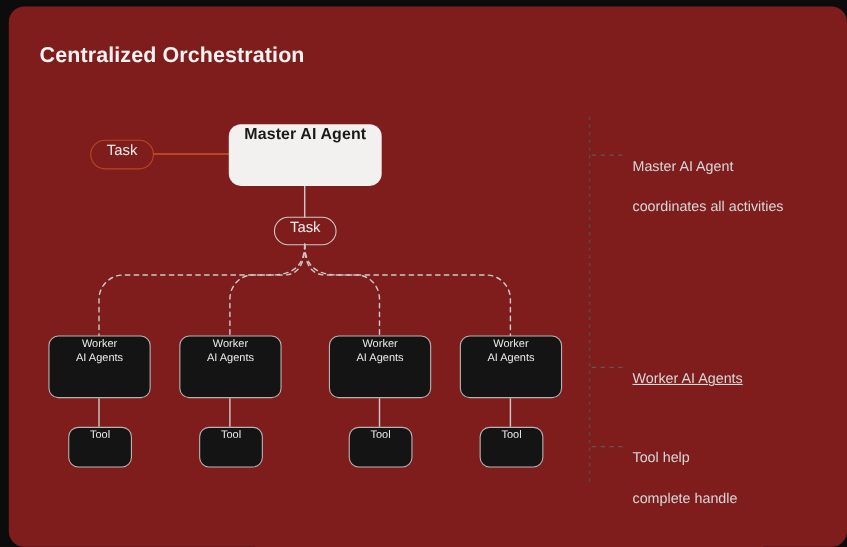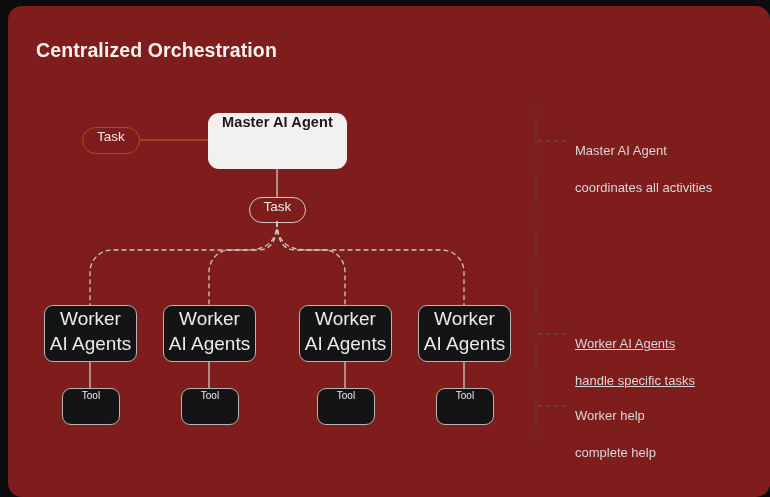--- a/index.html
+++ b/index.html
@@ -68,21 +68,21 @@
     border: 1.6px solid #b9481f;
   }
   .pill-plain {
     border: 1.3px solid #c9c9c9;
   }
   .node-worker {
     border: 1.3px solid #b5b5b5;
     border-radius: 9px;
     background: #141414;
     color: #ebebeb;
-    font-size: 19px;
+    font-size: 10px;
   }
   .node-tool {
     border: 1.3px solid #b5b5b5;
     border-radius: 9px;
     background: #141414;
     color: #ebebeb;
     font-size: 10px;
   }
   .annotation {
     position: absolute;
@@ -178,20 +178,19 @@
   <div class="node node-tool" style="left:428px; top:382px; width:58px; height:37px;">
     <span>Tool</span>
   </div>
 
   <div class="annotation" style="left:567px; top:118px;">
     <div>Master AI Agent</div>
     <div>coordinates all activities</div>
   </div>
   <div class="annotation" style="left:567px; top:311px;text-decoration:underline;">
     <div>Worker AI Agents</div>
-    <div>handle specific tasks</div>
   </div>
   <div class="annotation" style="left:567px; top:383px;">
-    <div>Worker help</div>
-    <div>complete help</div>
+    <div>Tool help</div>
+    <div>complete handle</div>
   </div>
 
 </div>
 
 </body></html>

